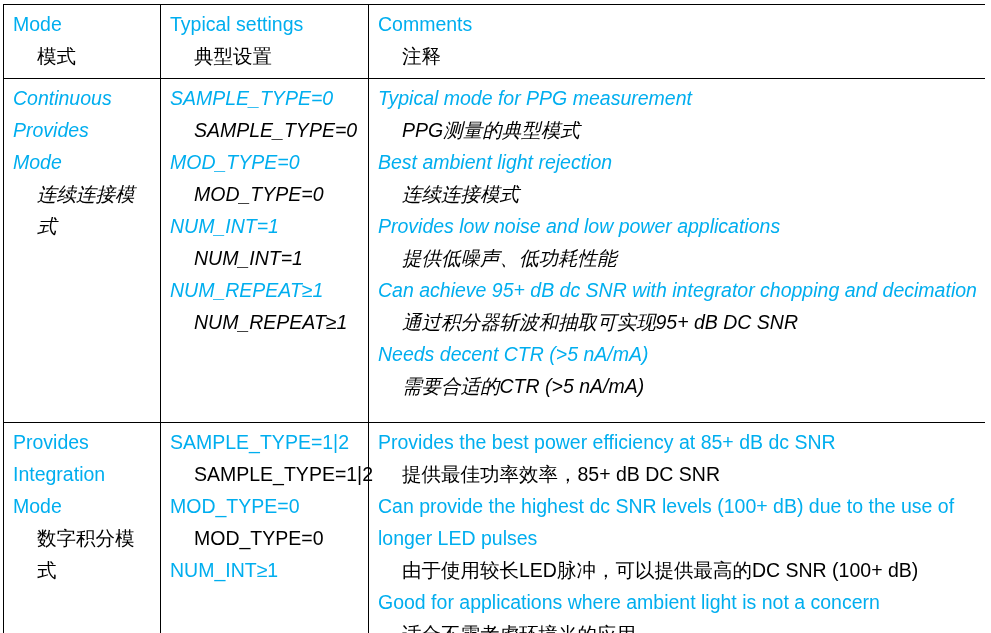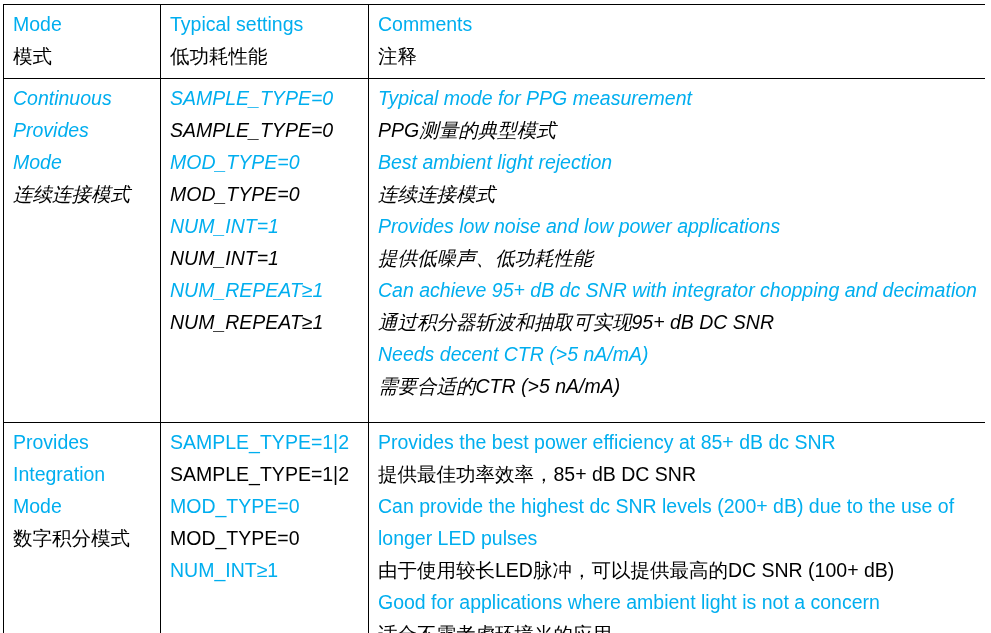--- a/index.html
+++ b/index.html
@@ -56,20 +56,21 @@
   tr.row-1    td { height: 334px; font-style: italic; }
   tr.row-2    td { height: 214px; }
 
   .en {
     color: #00AEEF;
     white-space: normal;
   }
   .zh {
     color: #000000;
     white-space: normal;
+    margin-left: 24px;
   }
 
   .line {
     display: block;
   }
 
   
   .zh, .zh * {
     font-family: "Liberation Sans", "DejaVu Sans", sans-serif;
   }
@@ -87,21 +88,21 @@
       </colgroup>
       <tbody>
 
         <tr class="row-head">
           <td>
             <span class="line en">Mode</span>
             <span class="line zh">模式</span>
           </td>
           <td>
             <span class="line en">Typical settings</span>
-            <span class="line zh">低功耗性能</span>
+            <span class="line zh">典型设置</span>
           </td>
           <td>
             <span class="line en">Comments</span>
             <span class="line zh">注释</span>
           </td>
         </tr>
 
         <tr class="row-1">
           <td>
             <span class="line en">Continuous</span>
@@ -143,21 +144,21 @@
           <td>
             <span class="line en">SAMPLE_TYPE=1|2</span>
             <span class="line zh">SAMPLE_TYPE=1|2</span>
             <span class="line en">MOD_TYPE=0</span>
             <span class="line zh">MOD_TYPE=0</span>
             <span class="line en">NUM_INT≥1</span>
           </td>
           <td>
             <span class="line en">Provides the best power efficiency at 85+ dB dc SNR</span>
             <span class="line zh">提供最佳功率效率，85+ dB DC SNR</span>
-            <span class="line en">Can provide the highest dc SNR levels (200+ dB) due to the use of longer LED pulses</span>
+            <span class="line en">Can provide the highest dc SNR levels (100+ dB) due to the use of longer LED pulses</span>
             <span class="line zh">由于使用较长LED脉冲，可以提供最高的DC SNR (100+ dB)</span>
             <span class="line en">Good for applications where ambient light is not a concern</span>
             <span class="line zh">适合不需考虑环境光的应用</span>
           </td>
         </tr>
 
       </tbody>
     </table>
   </div>
 </div>

